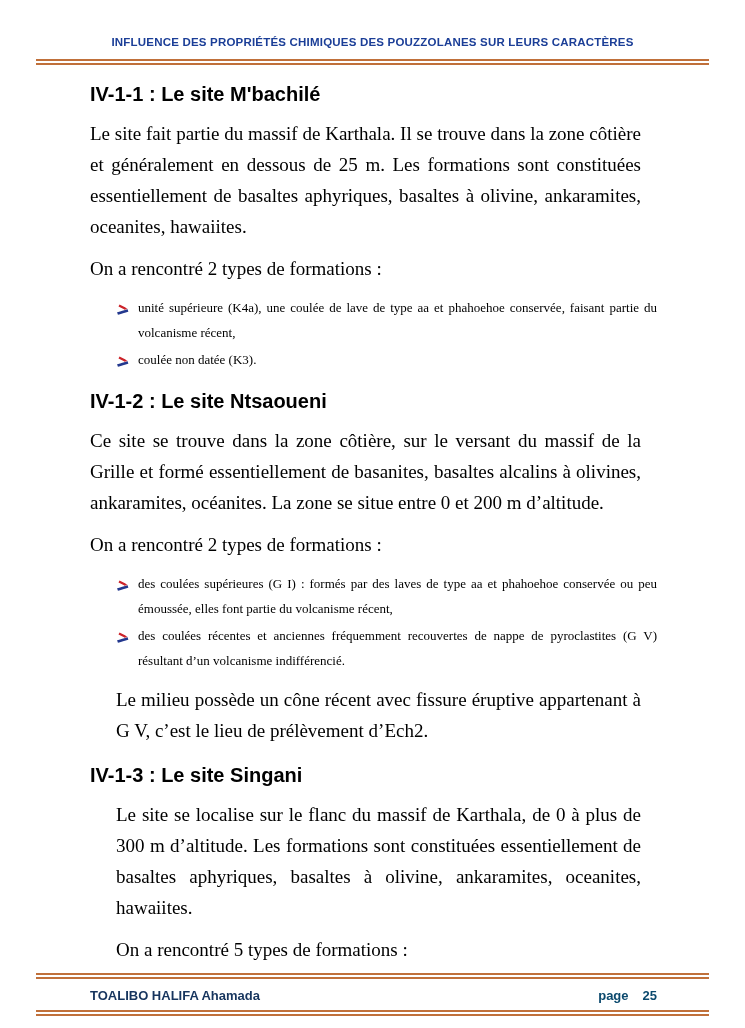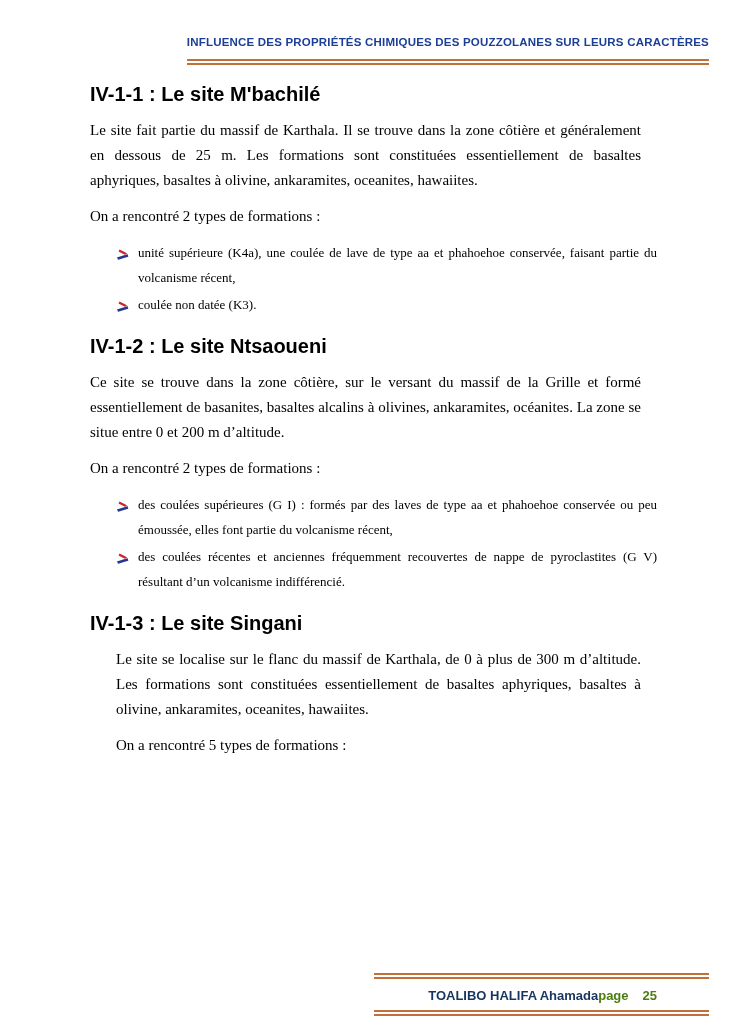--- a/index.html
+++ b/index.html
@@ -8,21 +8,20 @@
     height: 1028px;
     box-sizing: border-box;
     margin: 0 auto;
     background: #ffffff;
     display: flex;
     flex-direction: column;
     padding: 0 36px;
     font-family: "Liberation Serif", serif;
     color: #000;
     overflow: hidden;
-    align-items: flex-end;
   }
 
   
   header { padding-top: 34px; }
   .header-title {
     text-align: center;
     color: #1b3e97;
     font-family: "Liberation Sans", sans-serif;
     font-weight: bold;
     font-size: 11.5px;
@@ -44,22 +43,22 @@
   }
   .section-heading {
     font-family: "Liberation Sans", sans-serif;
     font-size: 20px;
     font-weight: bold;
     color: #000;
     margin: 18px 0 12px 0;
   }
   .section-heading.first { margin-top: 2px; }
   main p {
-    font-size: 15px;
-    line-height: 25px;
+    font-size: 19px;
+    line-height: 31px;
     text-align: justify;
     margin: 0 16px 11px 0;
   }
   .indent { margin-left: 26px; }
 
   .bullets { margin: 0 0 11px 0; padding-left: 26px; }
   .bullet { display: flex; align-items: flex-start; margin-bottom: 2px; }
   .bullet-icon { flex: 0 0 auto; width: 14px; margin-right: 8px; padding-top: 6px; }
   .bullet-text {
     flex: 1 1 auto;
@@ -73,21 +72,21 @@
   .footer-row {
     display: flex;
     justify-content: space-between;
     align-items: baseline;
     padding: 9px 52px 7px 54px;
     font-family: "Liberation Sans", sans-serif;
     font-weight: bold;
     font-size: 13px;
   }
   .footer-author { color: #17355e; }
-  .footer-page { color: #4d7c0f; display: inline-flex; gap: 14px; }
+  .footer-page { color: #0c4a6e; display: inline-flex; gap: 14px; }
 </style>
 </head>
 <body>
 
 <div class="page">
 
   <header>
     <div class="header-title">
       <div>INFLUENCE DES PROPRIÉTÉS CHIMIQUES DES POUZZOLANES SUR LEURS CARACTÈRES</div>
     </div>
@@ -144,20 +143,21 @@
           <svg width="13" height="12" viewBox="0 0 13 12">
               <path d="M1.5 10.5 C4 9.6, 8.5 8.4, 12 7.4" stroke="#23388e" stroke-width="2.6" fill="none"></path>
               <path d="M3 2.5 L9 5.5" stroke="#cc2229" stroke-width="2.2" fill="none"></path>
               <path d="M8.6 4.2 l3 1.7 l-3.4 .9 z" fill="#cc2229"></path>
             </svg>
         </span>
         <span class="bullet-text">des coulées récentes et anciennes fréquemment recouvertes de nappe de pyroclastites (G V) résultant d’un volcanisme indifférencié.</span>
       </div>
     </div>
 
+    <p class="indent">Le milieu possède un cône récent avec fissure éruptive appartenant à G V, c’est le lieu de prélèvement d’Ech2.</p>
 
     <h2 class="section-heading">IV-1-3 : Le site Singani</h2>
     <p class="indent">Le site se localise sur le flanc du massif de Karthala, de 0 à plus de 300 m d’altitude. Les formations sont constituées essentiellement de basaltes aphyriques, basaltes à olivine, ankaramites, oceanites, hawaiites.</p>
     <p class="indent">On a rencontré 5 types de formations :</p>
 
   </main>
 
   <footer>
     <div class="rule"></div>
     <div class="footer-row">

